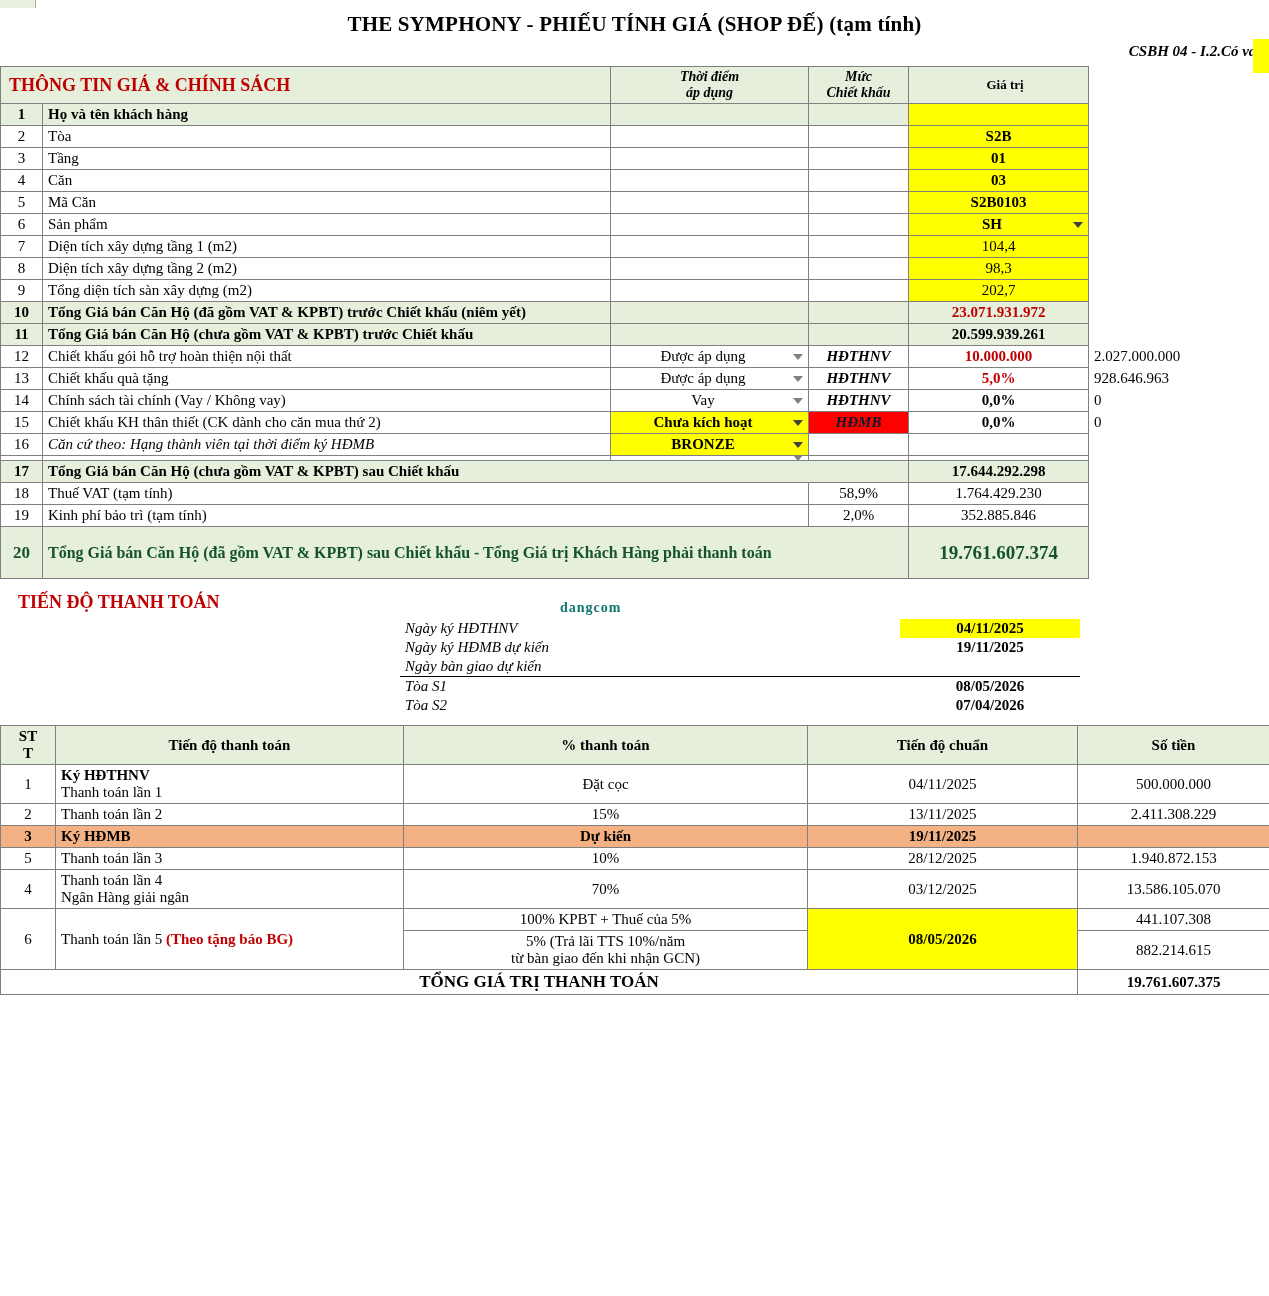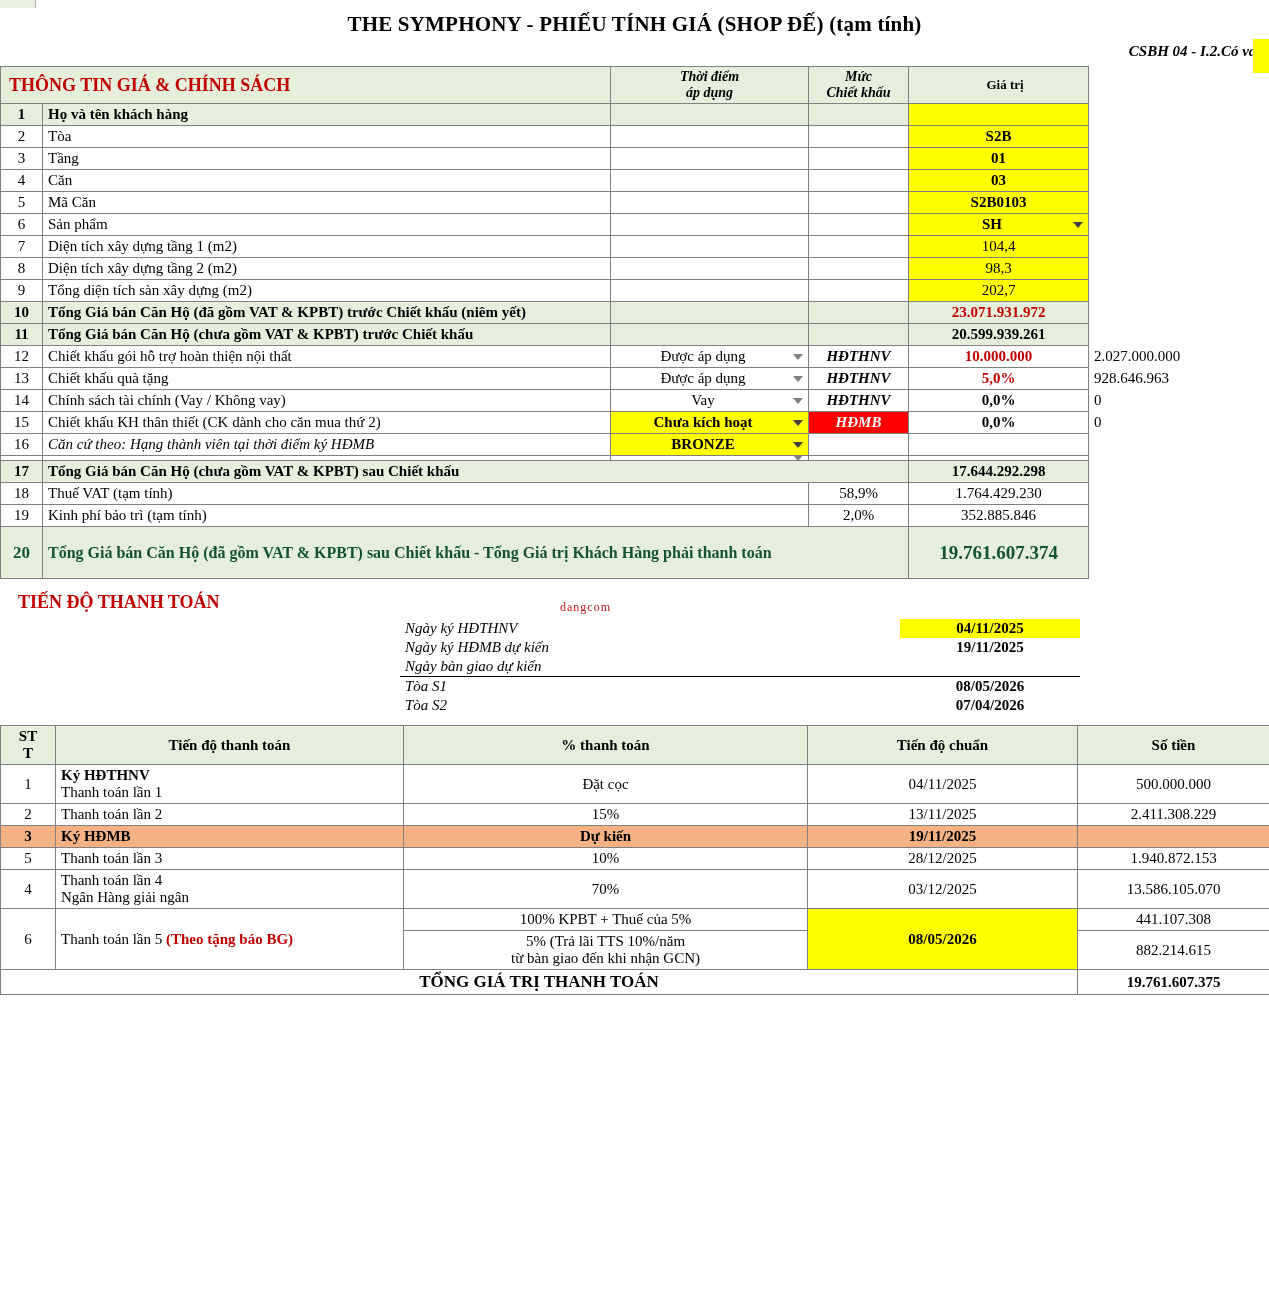--- a/index.html
+++ b/index.html
@@ -80,21 +80,21 @@
     transform: translateY(-50%);
     width: 0; height: 0;
     border-left: 5px solid transparent;
     border-right: 5px solid transparent;
     border-top: 6px solid #808080;
   }
   .caret.dark { border-top-color: #404040; }
 
   .redbox {
     background: #ff0000;
-    color: #ffffff;
+    color: #0f172a;
     font-style: italic;
     font-weight: bold;
     text-align: center;
   }
 
   .section-title {
     color: #c00000;
     font-weight: bold;
     font-size: 18px;
     padding: 14px 0 6px 18px;
@@ -121,24 +121,25 @@
     background: #e5efdc;
     font-weight: bold;
     text-align: center;
     font-size: 15px;
   }
   .t-sched td { font-size: 15px; }
   .salmon { background: #f4b183; }
   .watermark {
     position: absolute;
     left: 560px; top: 600px;
-    color: #b91c1c;
-    font-size: 12px;
+    color: #0f766e;
+    font-size: 14px;
     letter-spacing: 1px;
     pointer-events: none;
+    font-weight: bold;
   }
 </style>
 </head>
 <body>
 
 <div class="page">
 
   <div class="topstrip">
     <div class="seg-a"></div>
     <div class="seg-b"></div>

